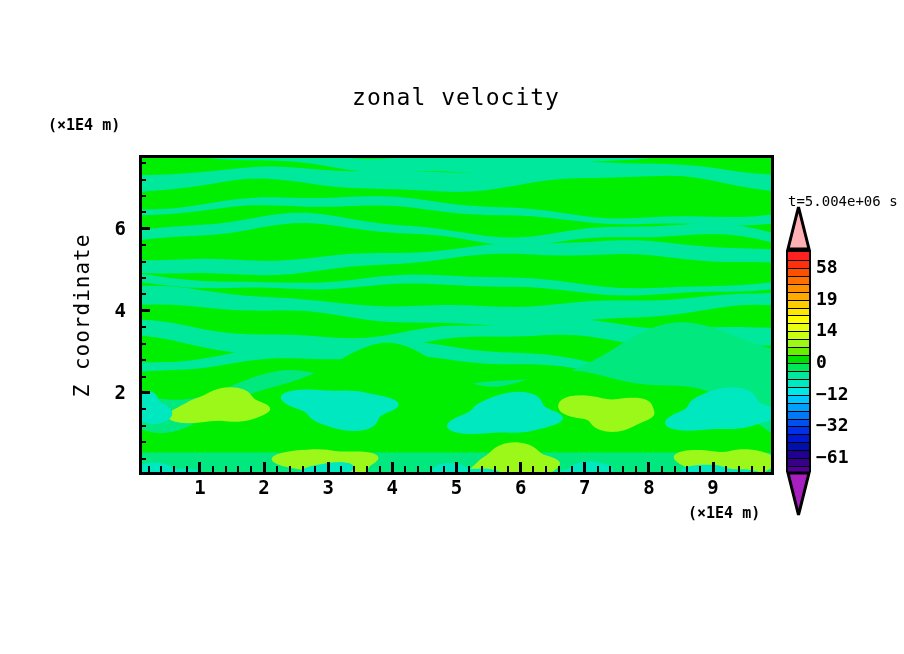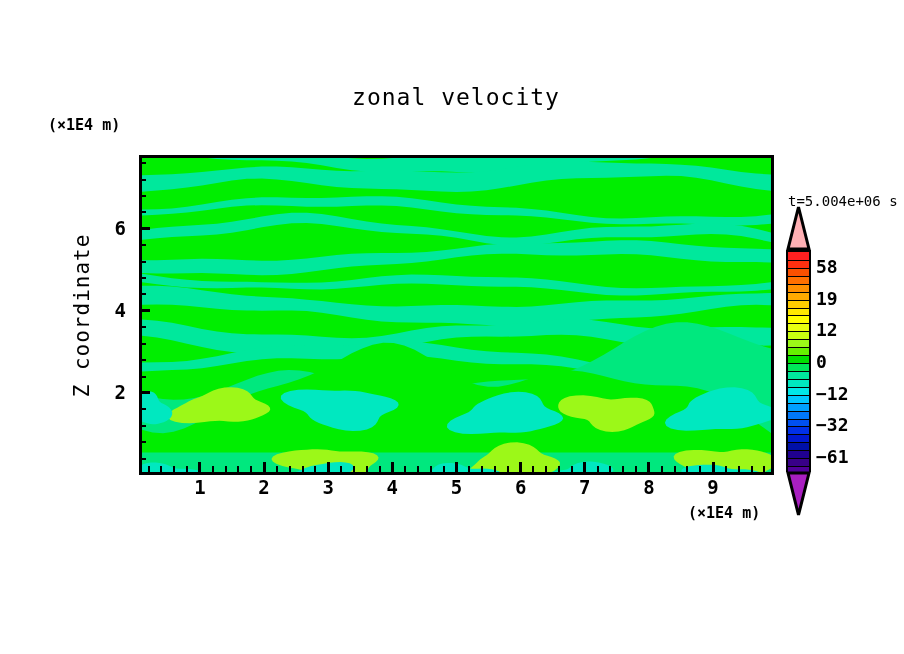--- a/index.html
+++ b/index.html
@@ -252,19 +252,19 @@
       <div class="cbtick" style="top: 214.071px;"></div>
     </div>
 
   <svg id="cbar-dn" viewBox="0 0 25 46" preserveAspectRatio="none">
     <polygon id="cdn" points="12.5,44 23,2 2,2" stroke="#000" stroke-width="3" fill="#a81fc0"></polygon>
   </svg>
 
   <div id="cblabels">
       <div class="cblab" style="top: 265.857px;">58</div>
       <div class="cblab" style="top: 297.571px;">19</div>
-      <div class="cblab" style="top: 329.286px;">12</div>
+      <div class="cblab" style="top: 329.286px;">14</div>
       <div class="cblab" style="top: 361px;">0</div>
       <div class="cblab" style="top: 392.714px;">−12</div>
       <div class="cblab" style="top: 424.429px;">−32</div>
       <div class="cblab" style="top: 456.143px;">−61</div>
     </div>
 </div>
 
 </body></html>

